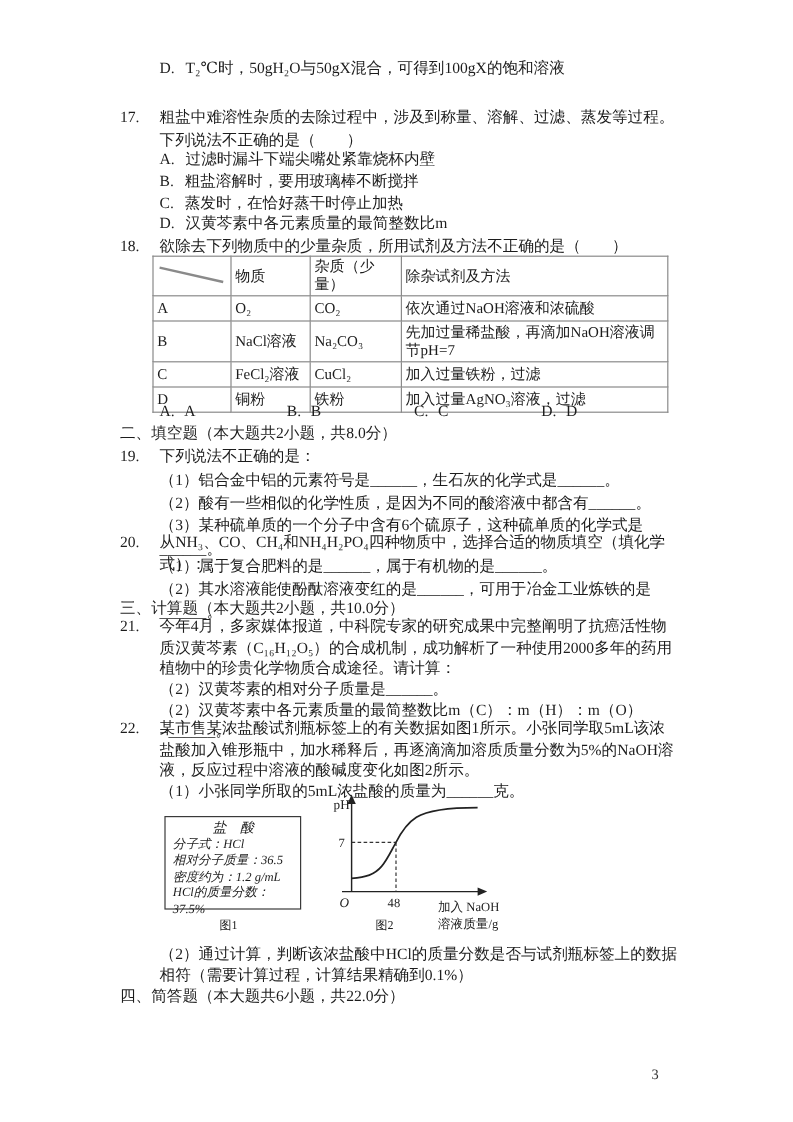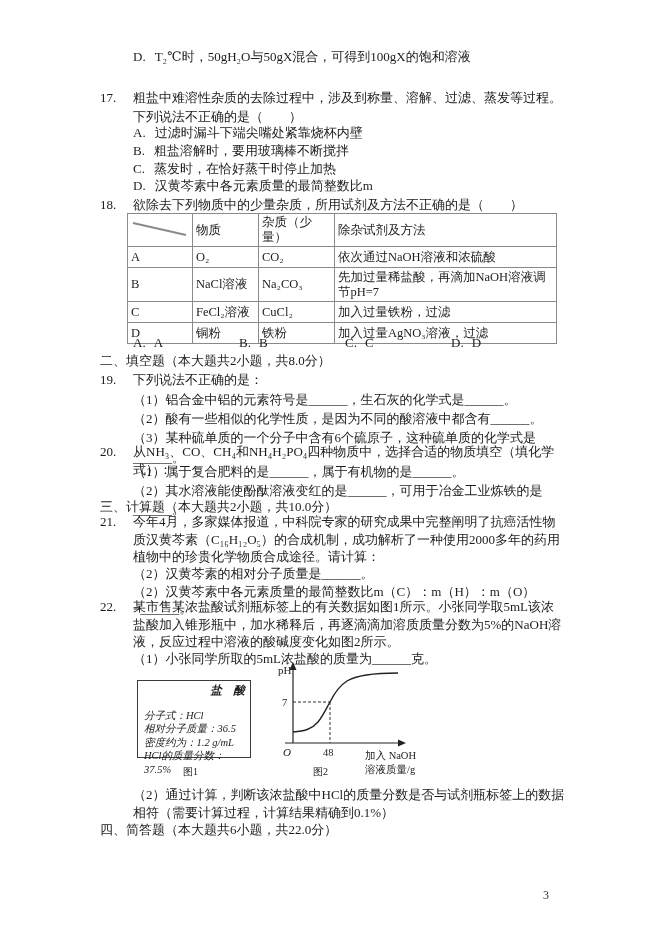--- a/index.html
+++ b/index.html
@@ -23,21 +23,21 @@
   td.c3{width:76px;}
   td.c4{width:222px;}
   tr.h{height:21px;} tr.r{height:21px;} tr.tall{height:34px;}
   .choices{display:flex;width:440px;}
   .choice{white-space:nowrap;}
   .choice-w{width:106px;flex:0 0 106px;}
   .labelbox{
     width:114px;height:78px;border:1px solid #3a3a3a;box-sizing:border-box;
     padding:3px 5px 0 6px;font-size:10.5px;line-height:13.5px;font-style:italic;
   }
-  .labelbox .ttl{text-align:right;font-size:11.5px;margin-bottom:11px;font-weight:bold;}
+  .labelbox .ttl{text-align:center;font-size:11.5px;margin-bottom:0;}
   .cap{font-size:10px;}
   .pgnum{font-size:12px;color:#333;}
   svg text{font-family:"Liberation Serif","DejaVu Serif",serif;fill:#1c1c1c;}
 </style>
 </head>
 <body>
 
 <div class="page">
 
   <div class="abs optline" style="top:48px;left:133px;">

